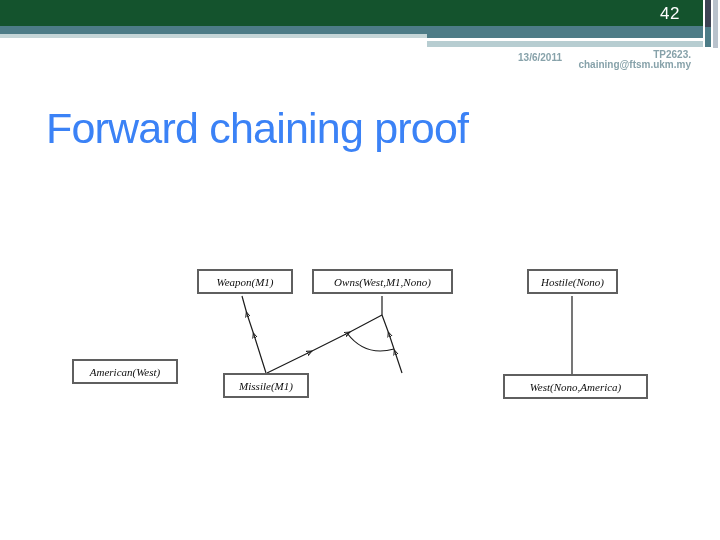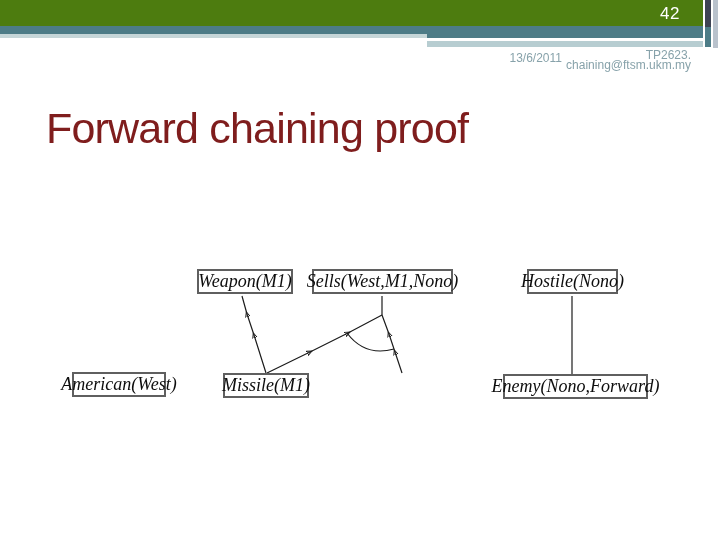--- a/index.html
+++ b/index.html
@@ -2,51 +2,51 @@
 <html><head>
 <meta charset="utf-8">
 <style>
   html,body { margin:0; padding:0; background:#888; }
   .slide {
     position:relative; width:720px; height:540px; background:#ffffff;
     overflow:hidden; font-family:"Liberation Sans", sans-serif;
     margin:0 auto;
   }
   
-  .bar-navy   { position:absolute; left:0; top:0;  width:703px; height:26px; background:#4d7c0f; }
+  .bar-navy   { position:absolute; left:0; top:0;  width:703px; height:26px; background:#14532d; }
   .page-num   { position:absolute; top:4px; right:23px; color:#ffffff; font-size:17px; letter-spacing:0.5px; }
   .bar-teal-main  { position:absolute; left:0;   top:26px; width:703px; height:8px;  background:#4d7c87; }
   .bar-pale-left  { position:absolute; left:0;   top:34px; width:427px; height:4px;  background:#c5d6d8; }
   .bar-teal-right { position:absolute; left:427px; top:26px; width:276px; height:12px; background:#4d7c87; }
   .bar-white-right{ position:absolute; left:427px; top:38px; width:236px; height:3px;  background:#ffffff; }
   .bar-pale-right { position:absolute; left:427px; top:41px; width:276px; height:6px;  background:#b7cdd1; }
   .strip-a-navy { position:absolute; left:705px; top:0;    width:6px; height:27px; background:#3e4354; }
   .strip-a-teal { position:absolute; left:705px; top:27px; width:6px; height:20px; background:#4d7c87; }
   .strip-b      { position:absolute; left:713px; top:0;    width:5px; height:48px; background:#b9c2cc; }
   
-  .meta { color:#87a2aa; font-size:12px; line-height:10px; }
+  .meta { color:#87a2aa; font-size:10px; line-height:10px;font-weight:bold; }
   .meta-date  { position:absolute; left:500px; top:53px; width:62px; text-align:right; }
   .meta-right { position:absolute; right:29px; top:50px; text-align:right; }
   
   .title {
-    position:absolute; left:46px; top:104px; color:#7f1d1d;
+    position:absolute; left:46px; top:104px; color:#3b82f6;
     font-size:43px; letter-spacing:-0.8px; white-space:nowrap;
   }
   
   .edges-svg { position:absolute; left:0; top:0; width:720px; height:540px; pointer-events:none; }
   .edges-svg path { stroke:#1b1b1b; stroke-width:1.2; fill:none; }
   .node {
     position:absolute; box-sizing:border-box; border:2px solid #5f5f5f; background:#ffffff;
-    font-family:"Liberation Serif", serif; font-style:italic; font-size:18px; color:#0d0d0d;
+    font-family:"Liberation Serif", serif; font-style:italic; font-size:11px; color:#0d0d0d;
     display:flex; align-items:center; justify-content:center; white-space:nowrap;
   }
   .n-weapon   { left:197px; top:269px; width:96px;  height:25px; }
   .n-sells    { left:312px; top:269px; width:141px; height:25px; }
   .n-hostile  { left:527px; top:269px; width:91px;  height:25px; }
-  .n-american { left:72px;  top:372px; width:94px; height:25px; }
+  .n-american { left:72px;  top:359px; width:106px; height:25px; }
   .n-missile  { left:223px; top:373px; width:86px;  height:25px; }
   .n-owns     { left:347px; top:373px; width:110px; height:25px; }
   .n-enemy    { left:503px; top:374px; width:145px; height:25px; }
 </style>
 </head>
 <body>
 
 <div class="slide">
 
   <div class="bar-navy">
@@ -77,19 +77,19 @@
     </defs>
     <path d="M266,373 L254,335 L247,314 L242,296" marker-mid="url(#arrow)"></path>
     <path d="M382,296 L382,315"></path>
     <path d="M267,373 L310,352 L348,333 L382,315" marker-mid="url(#arrow)"></path>
     <path d="M402,373 L395,352 L389,334 L382,315" marker-mid="url(#arrow)"></path>
     <path d="M347,333 Q365,357 394,349"></path>
     <path d="M572,296 L572,374"></path>
   </svg>
 
   <div class="node n-weapon">Weapon(M1)</div>
-  <div class="node n-sells">Sells(West,M1,Nono)</div>
+  <div class="node n-sells">Owns(West,M1,Nono)</div>
   <div class="node n-hostile">Hostile(Nono)</div>
   <div class="node n-american">American(West)</div>
   <div class="node n-missile">Missile(M1)</div>
-  <div class="node n-enemy">Enemy(Nono,Forward)</div>
+  <div class="node n-enemy">West(Nono,America)</div>
 
 </div>
 
 </body></html>

